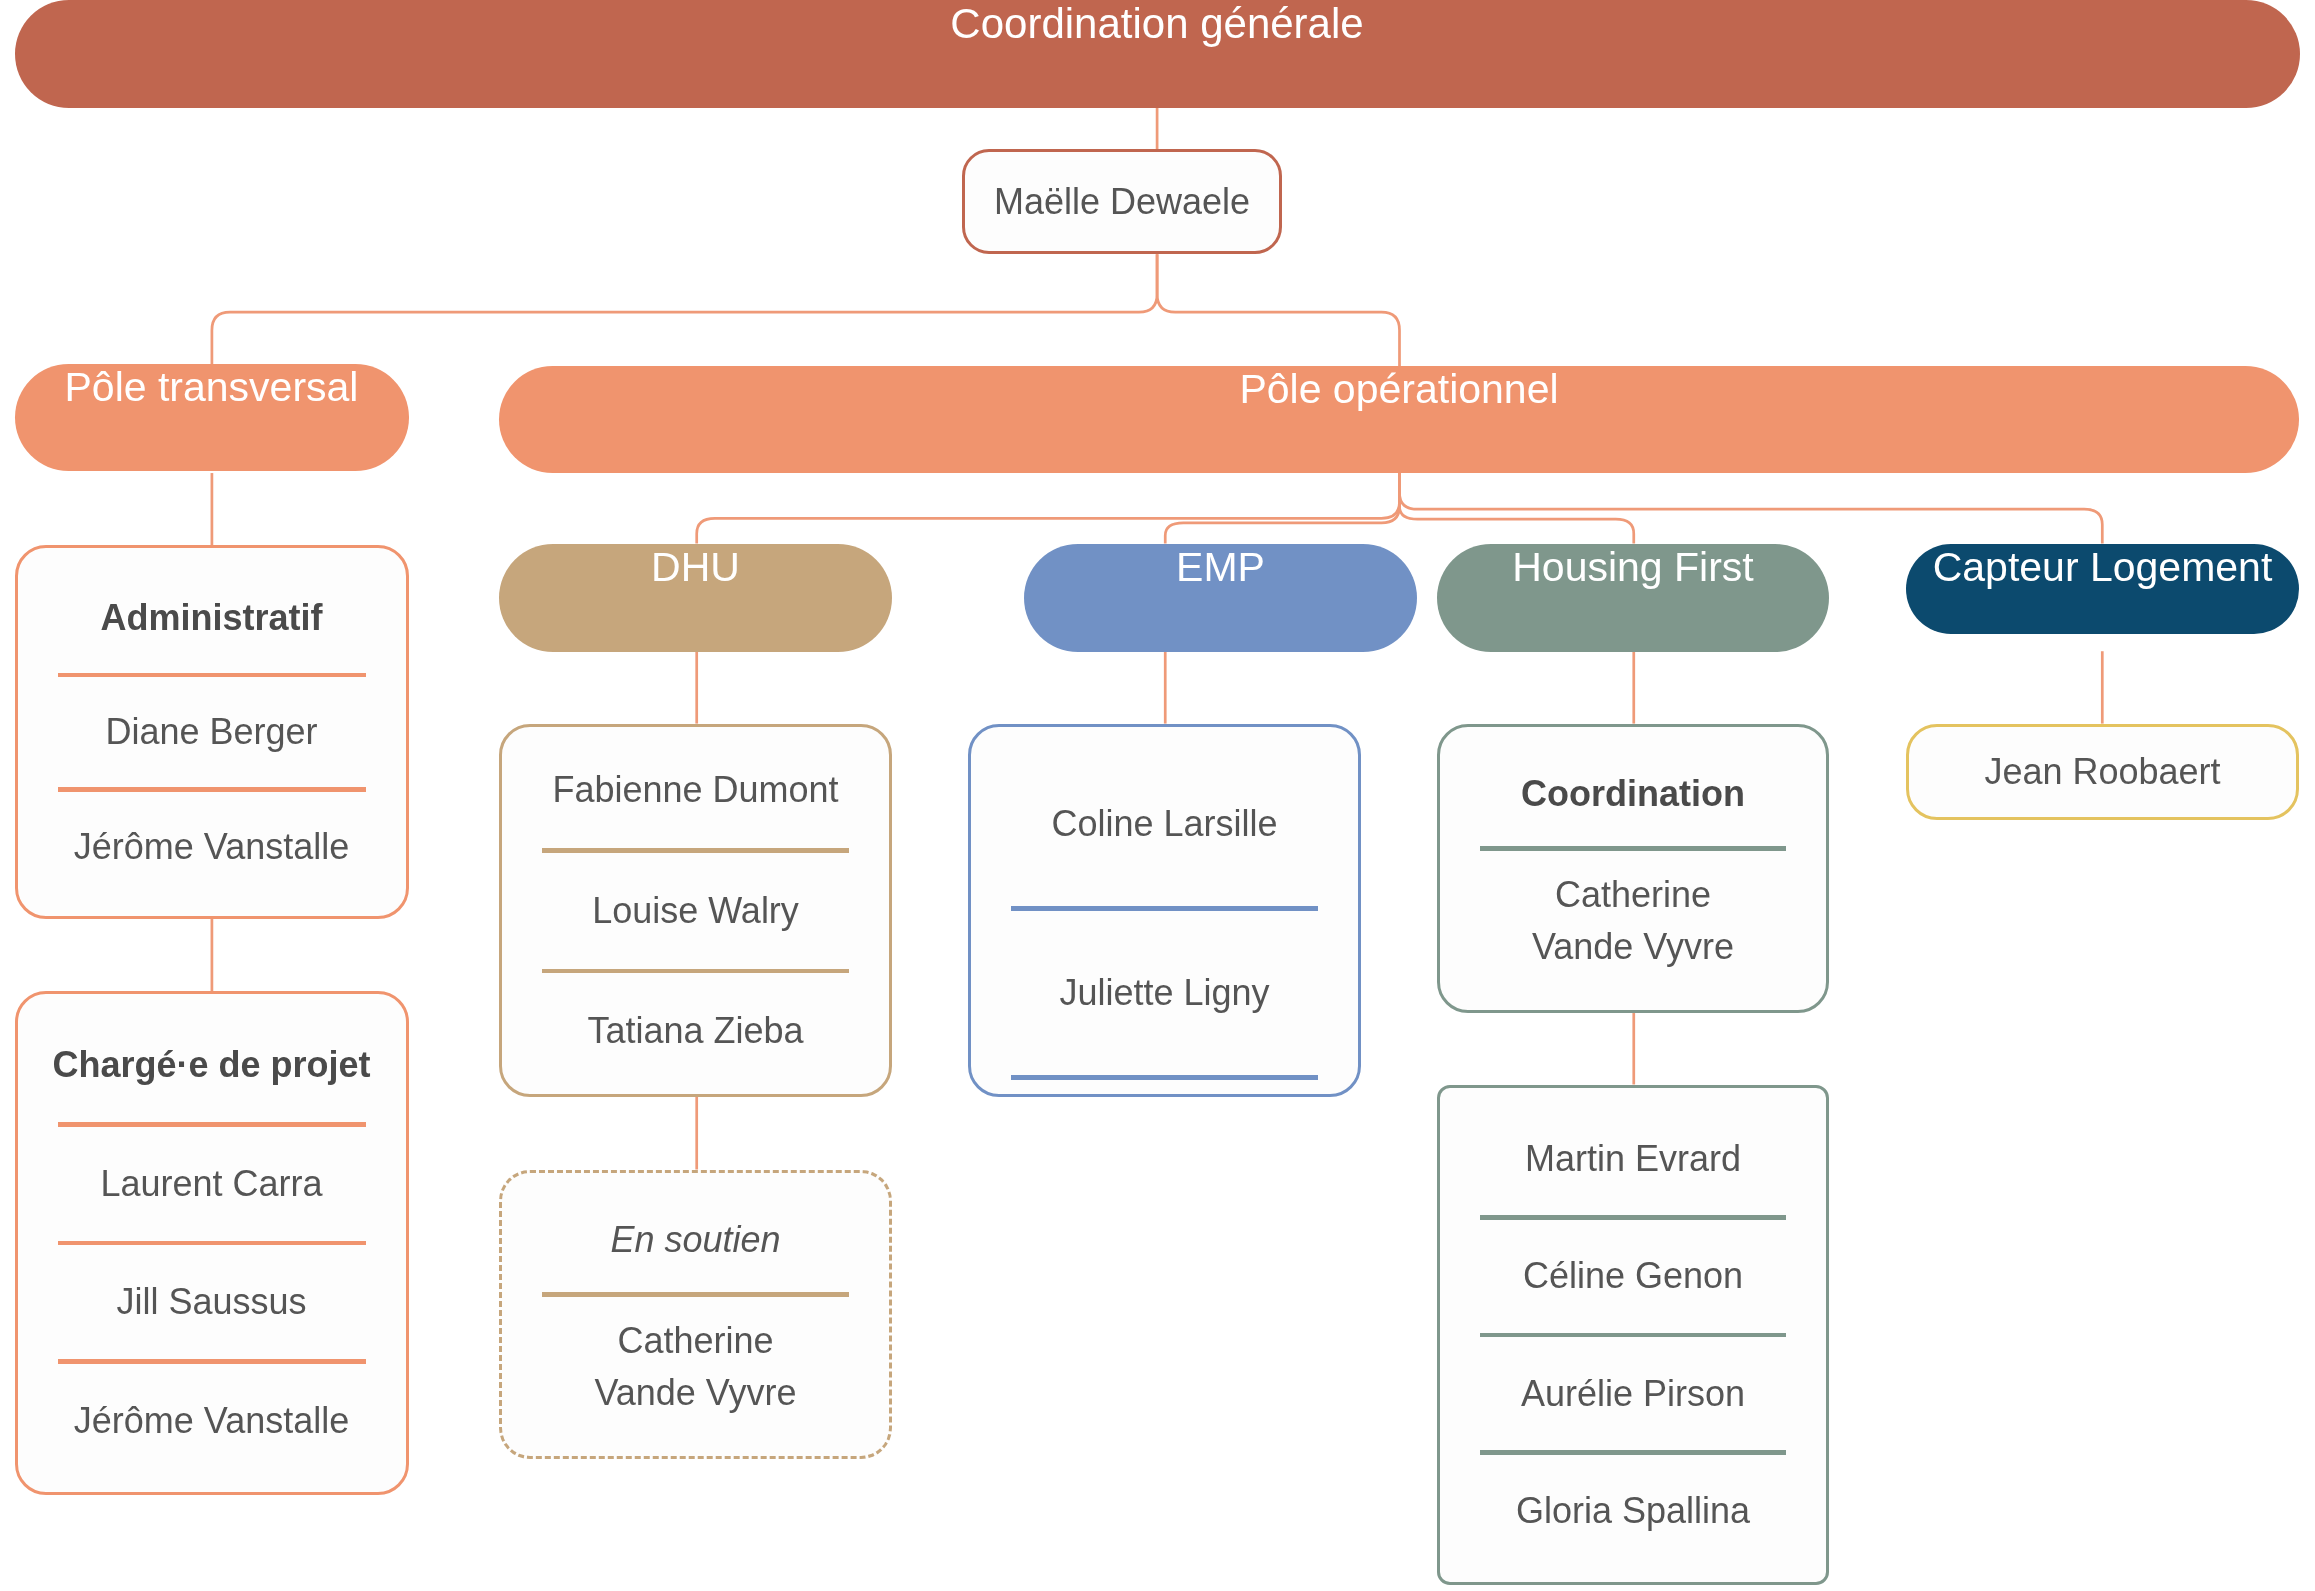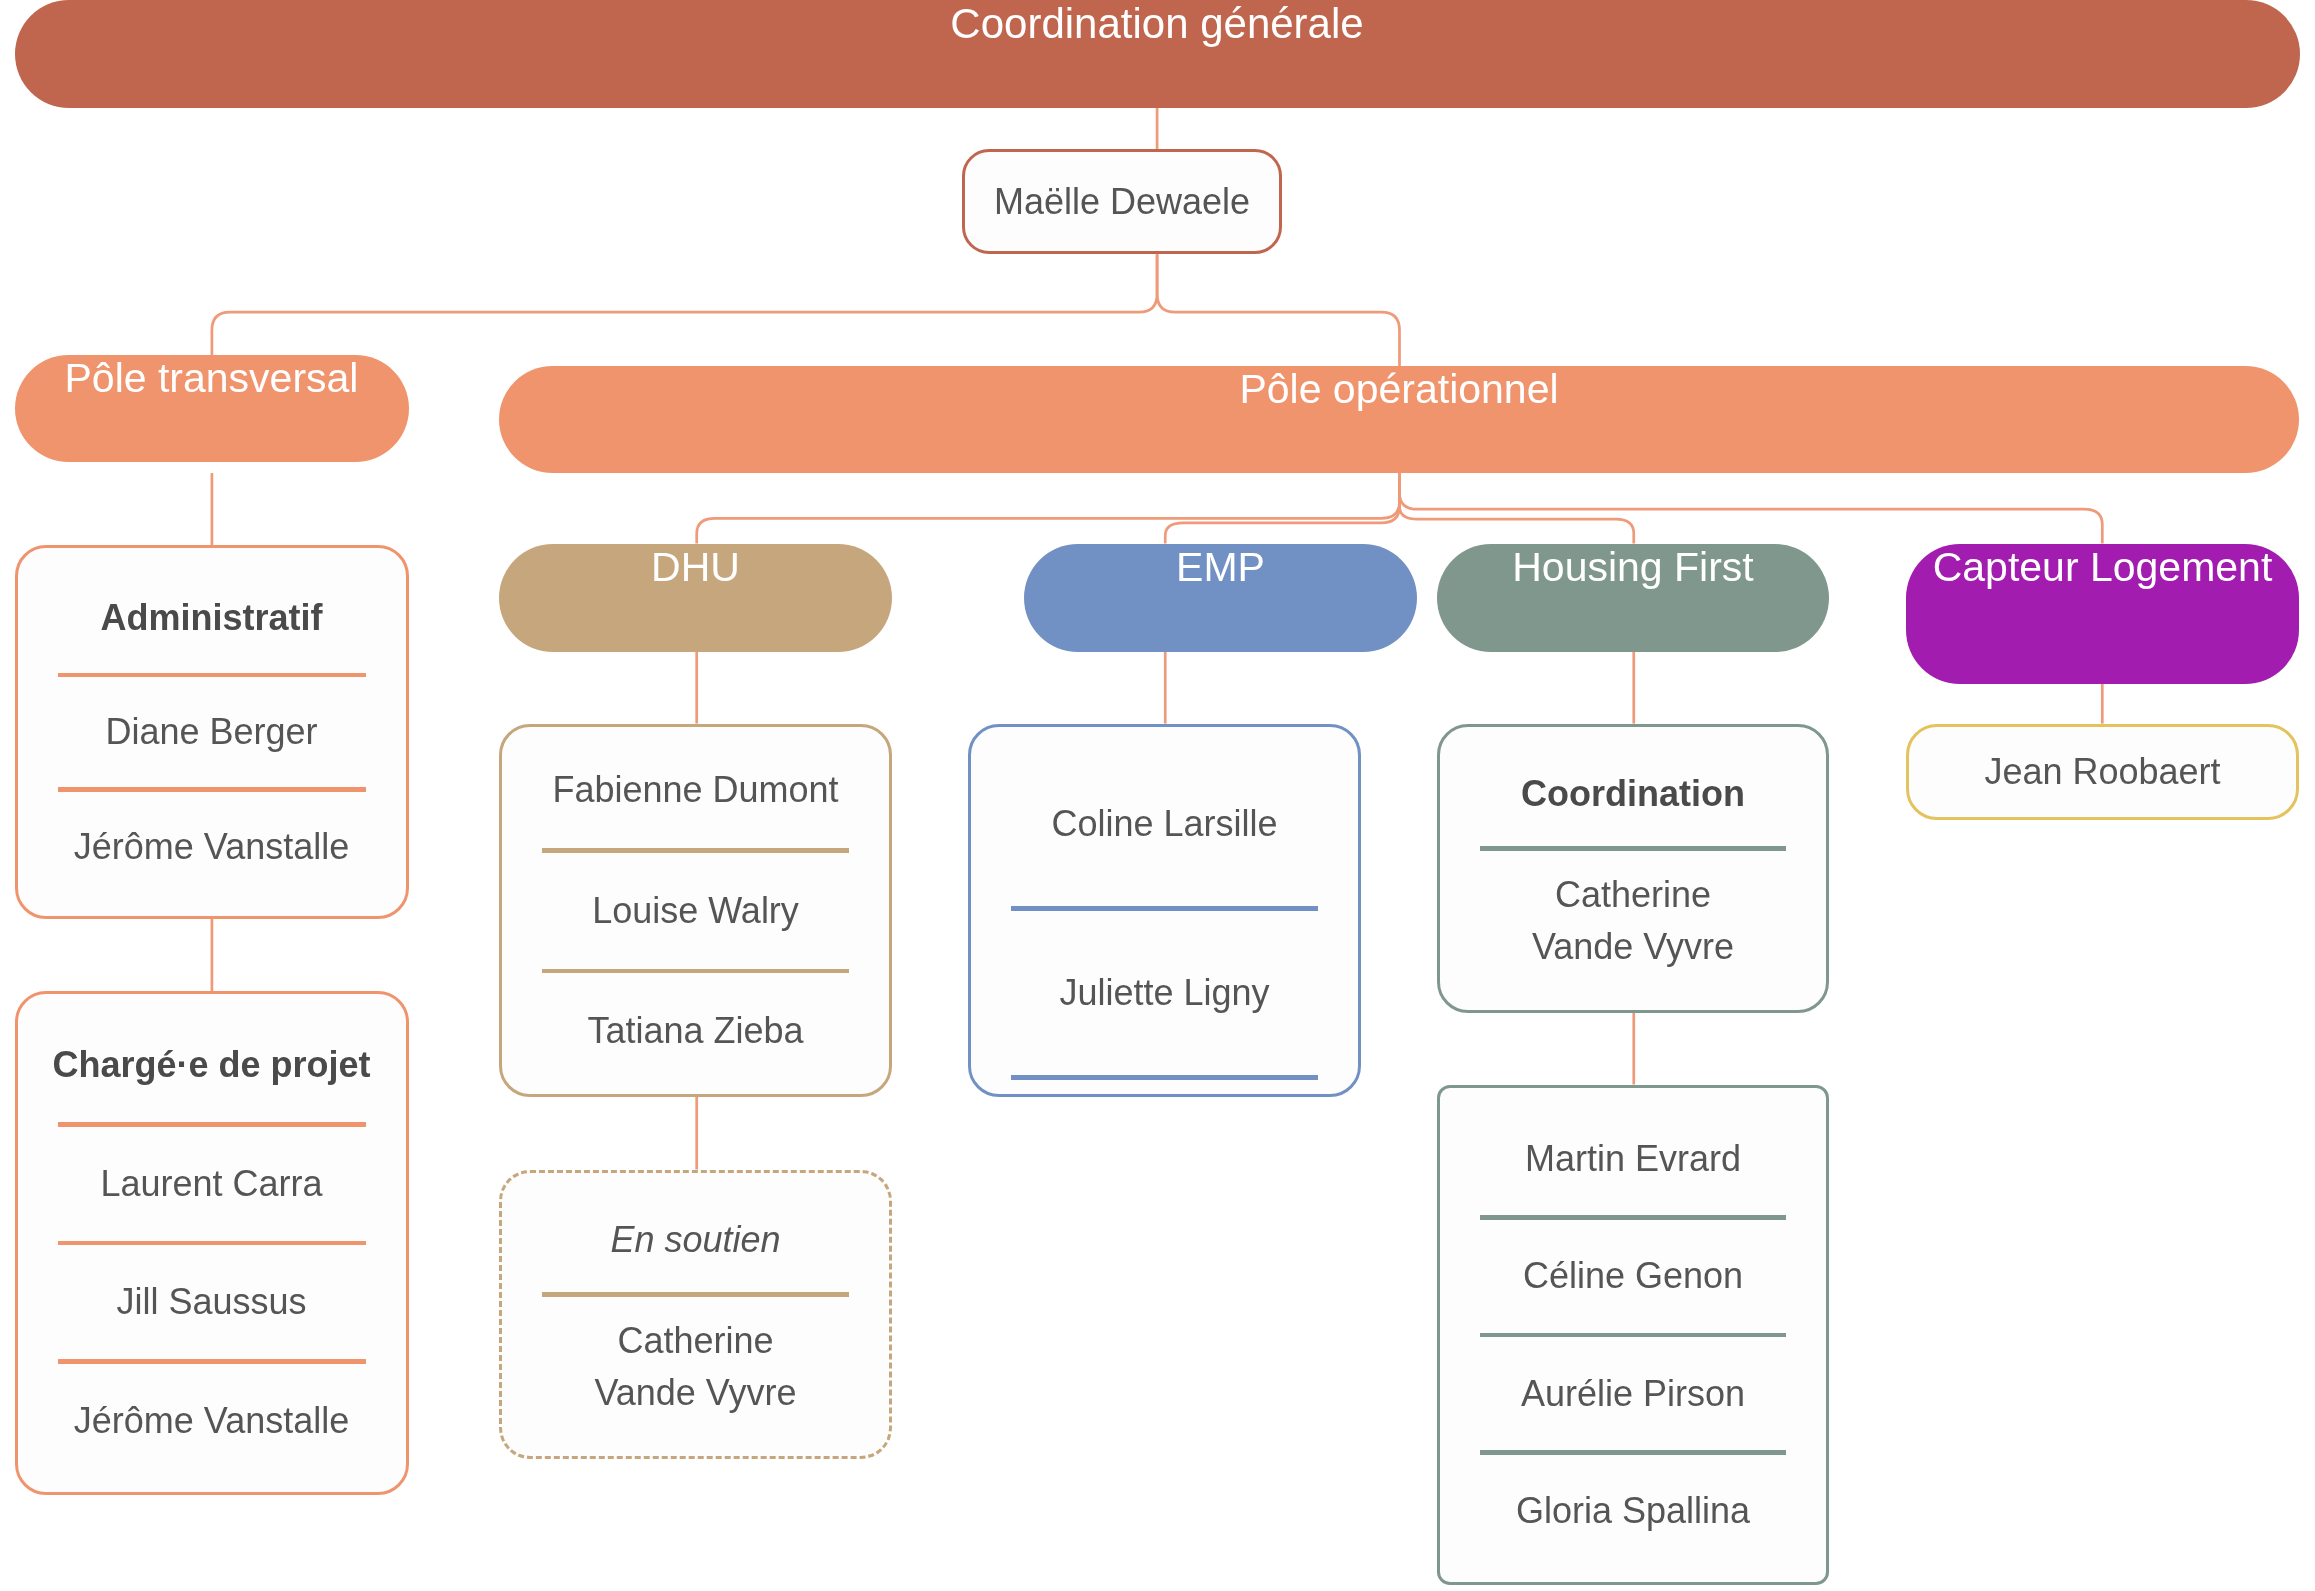--- a/index.html
+++ b/index.html
@@ -37,21 +37,21 @@
 </svg>
 
 <div class="abs pill" style="left:14.5px;top:0;width:2285px;height:108px;background:#c0664f;font-size:42px;">
   <span>Coordination générale</span>
 </div>
 
 <div class="abs box" style="left:962px;top:149px;width:320px;height:105px;border-color:#c0664f;border-radius:27px;">
   <div class="cell">Maëlle Dewaele</div>
 </div>
 
-<div class="abs pill" style="left:14.5px;top:355px;width:394px;height:107px;background:#f0946e;">
+<div class="abs pill" style="left:14.5px;top:364px;width:394px;height:107px;background:#f0946e;">
   <span>Pôle transversal</span>
 </div>
 <div class="abs pill" style="left:499px;top:366px;width:1800px;height:107px;background:#f0946e;">
   <span>Pôle opérationnel</span>
 </div>
 
 <div class="abs box" style="left:14.5px;top:545px;width:394px;height:374px;border-color:#f0946e;padding:14.5px 0;">
   <div class="cell head">Administratif</div>
   <div class="sep" style="background:#f0946e"></div>
   <div class="cell">Diane Berger</div>
@@ -71,21 +71,21 @@
 
 <div class="abs pill" style="left:499px;top:544px;width:393px;height:108px;background:#c6a67c;">
   <span>DHU</span>
 </div>
 <div class="abs pill" style="left:1024px;top:544px;width:393px;height:108px;background:#7191c5;">
   <span>EMP</span>
 </div>
 <div class="abs pill" style="left:1437px;top:544px;width:392px;height:108px;background:#7f978c;">
   <span>Housing First</span>
 </div>
-<div class="abs pill" style="left:1906px;top:544px;width:393px;height:140px;background:#a21caf;">
+<div class="abs pill" style="left:1906px;top:544px;width:393px;height:90px;background:#0c4a6e;">
   <span>Capteur Logement</span>
 </div>
 
 <div class="abs box" style="left:499px;top:724px;width:393px;height:373px;border-color:#c6a67c;padding:5px 0;">
   <div class="cell">Fabienne Dumont</div>
   <div class="sep" style="background:#c6a67c"></div>
   <div class="cell">Louise Walry</div>
   <div class="sep" style="background:#c6a67c"></div>
   <div class="cell">Tatiana Zieba</div>
 </div>

